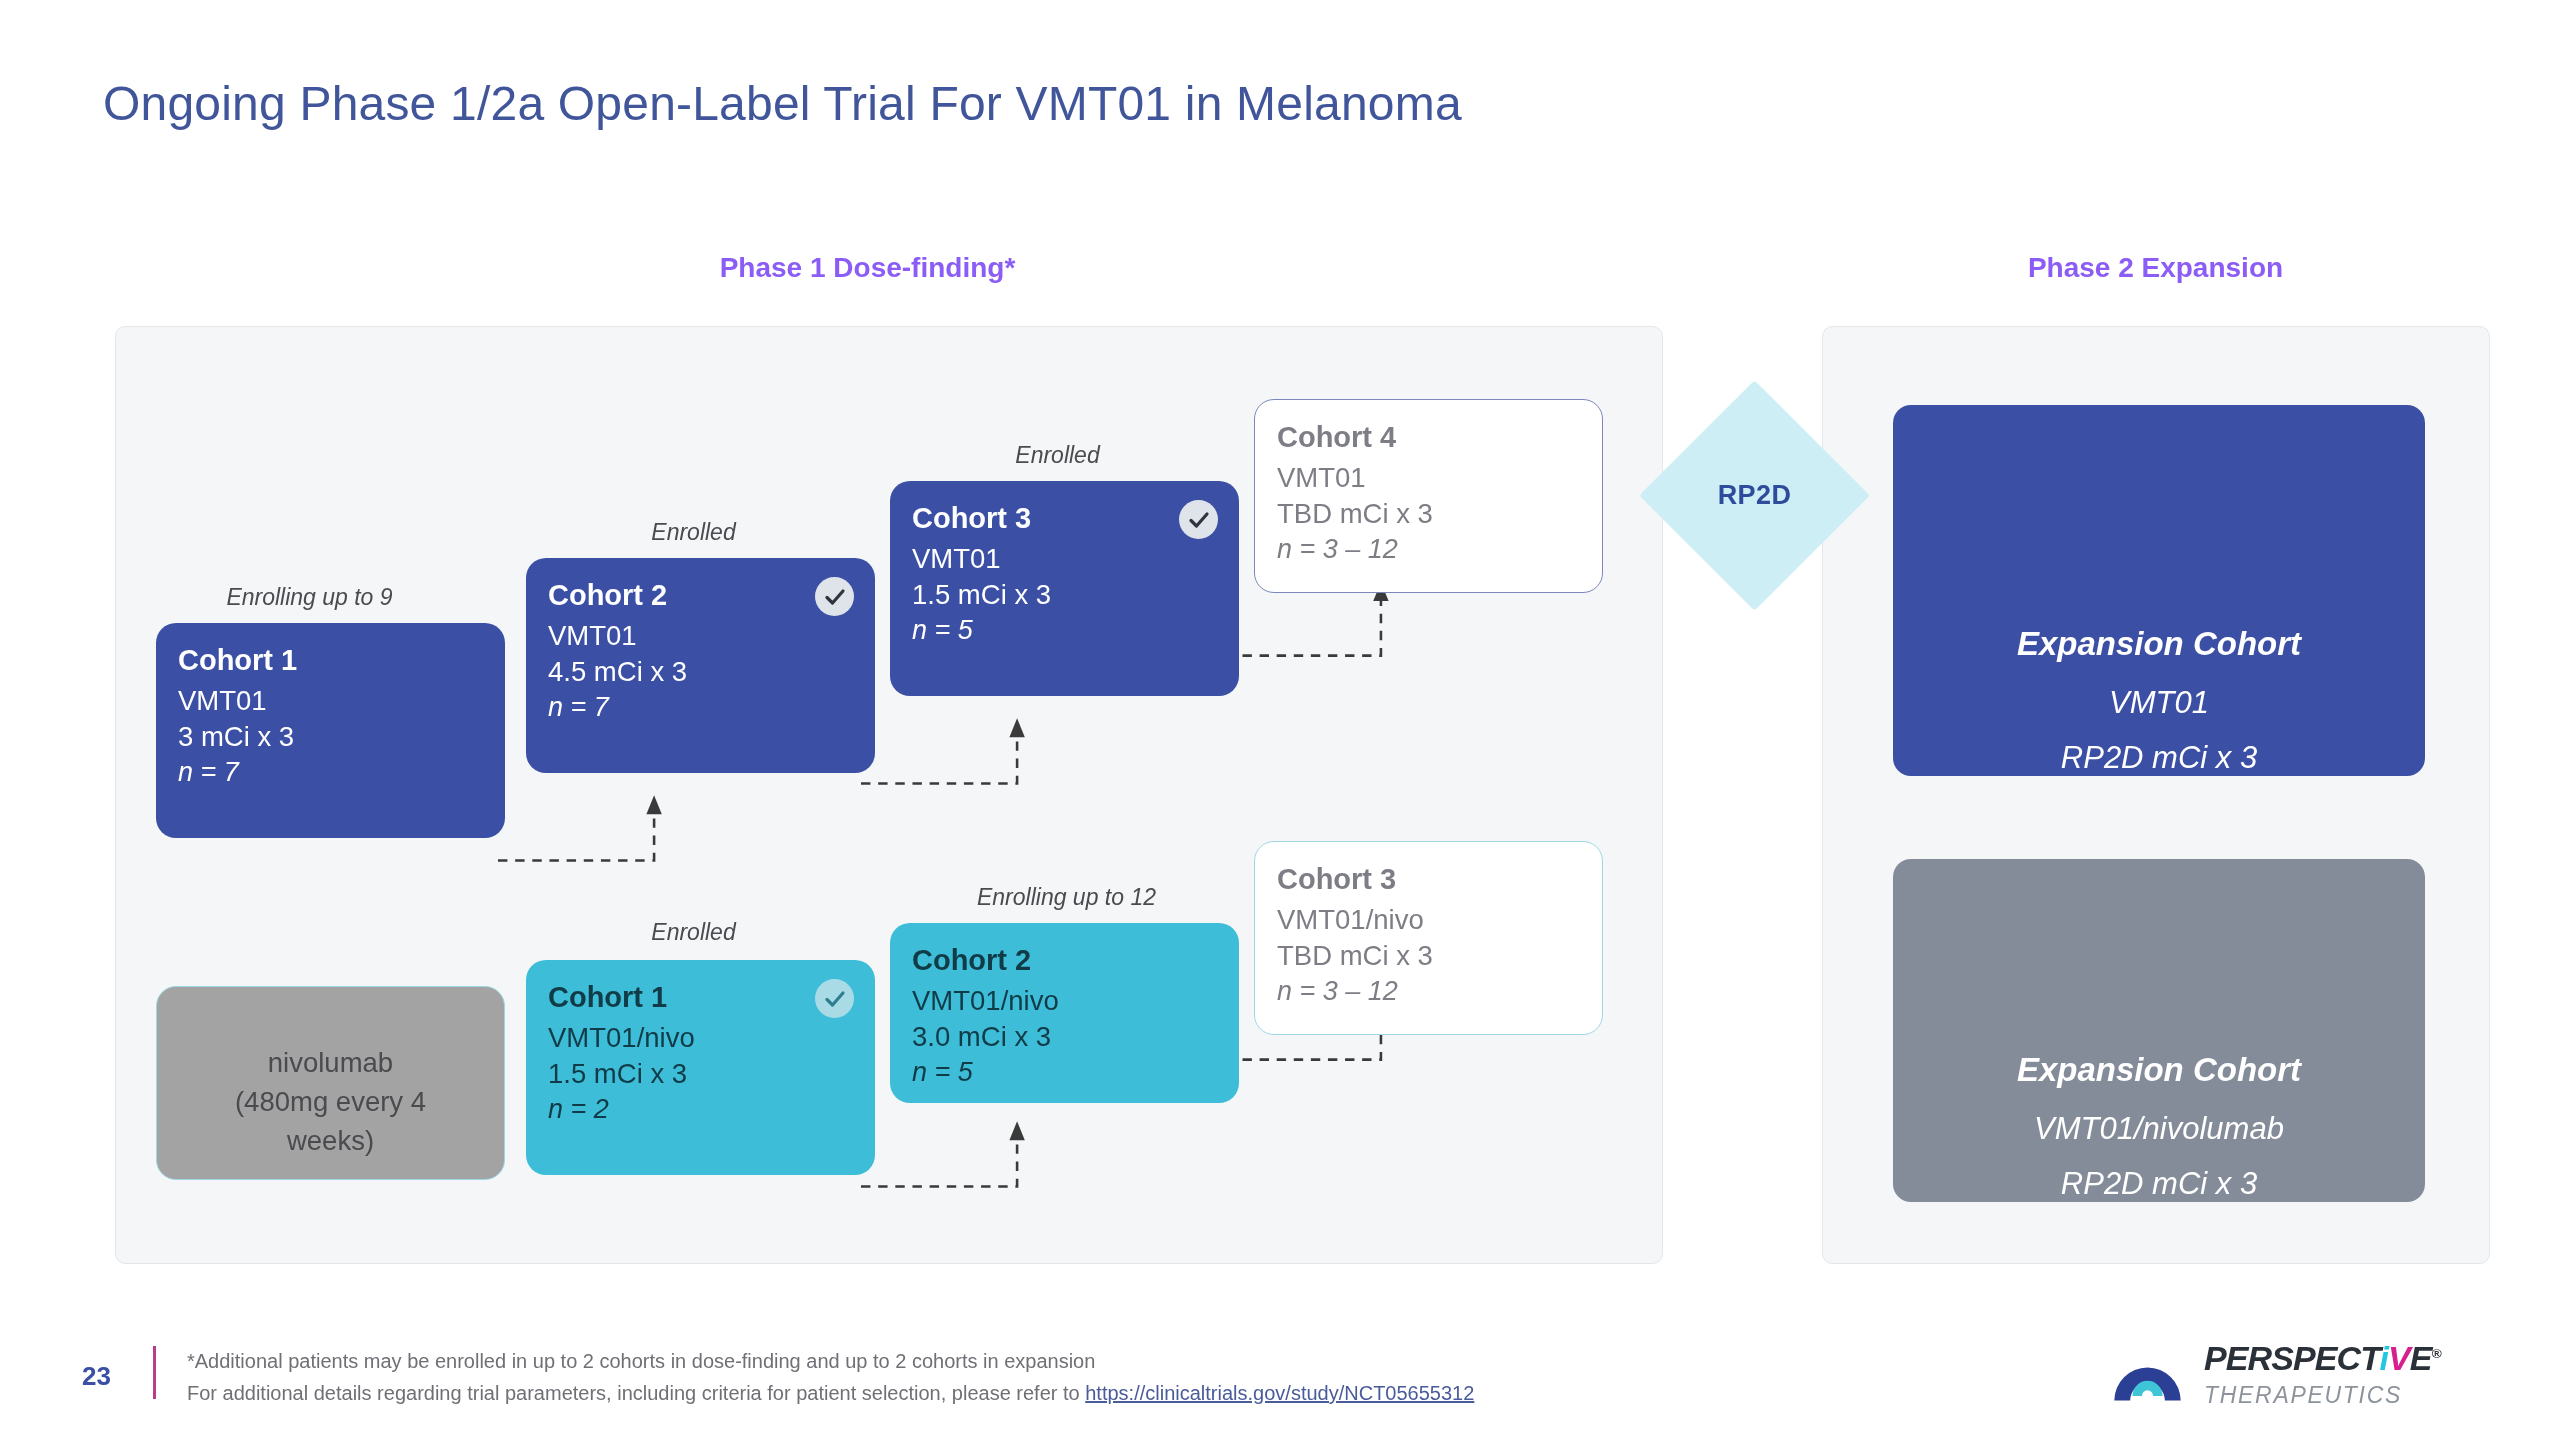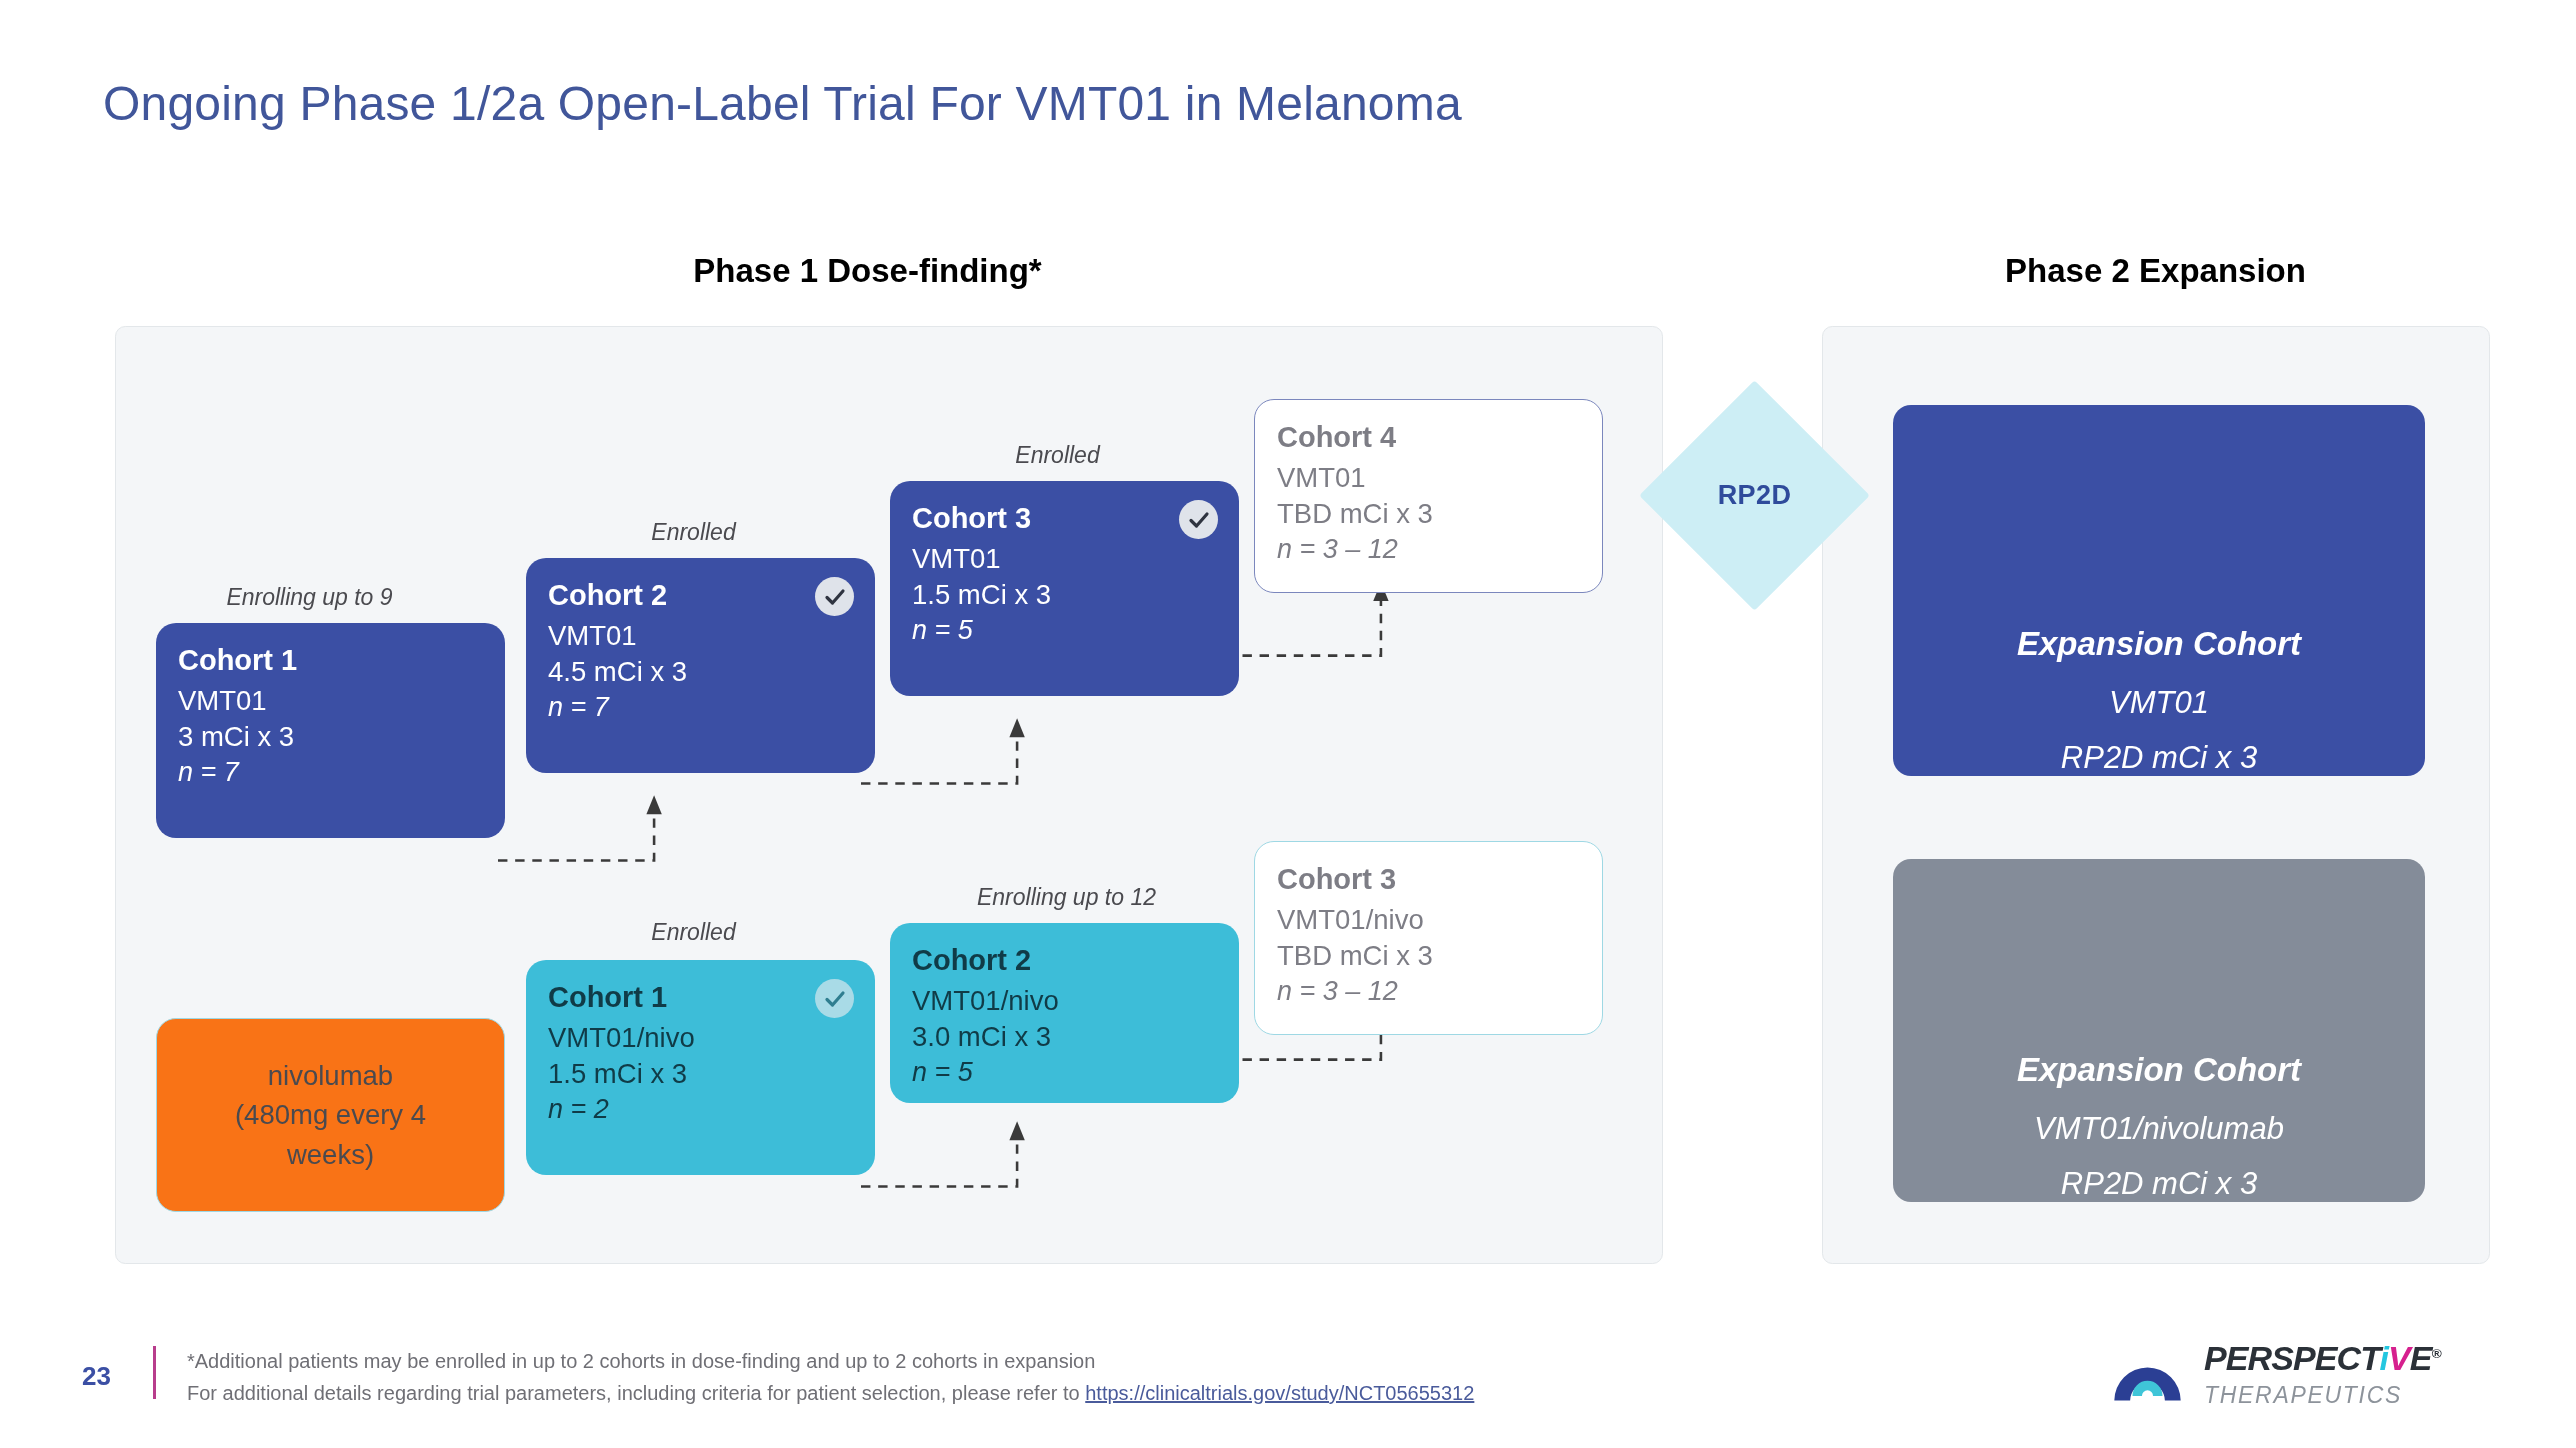--- a/index.html
+++ b/index.html
@@ -15,21 +15,21 @@
   
   .slide-title{
     position:absolute;left:103px;top:76px;
     font-size:48px;font-weight:400;color:#41569a;
     letter-spacing:0.2px;white-space:nowrap;
   }
 
   
   .section-heading{
     position:absolute;
-    font-size:33px;font-weight:bold;color:#000000;
+    font-size:28px;font-weight:bold;color:#8b5cf6;
     text-align:center;white-space:nowrap;
   }
   #h-phase1{left:567px;top:252px;width:601px;}
   #h-phase2{left:1855px;top:252px;width:601px;}
 
   
   .panel{
     position:absolute;
     background:#f4f6f8;
     border:0.9px solid #e3e7ea;
@@ -48,22 +48,22 @@
   }
   .box .ttl{font-weight:bold;font-size:29px;display:block;margin-bottom:3.4px;}
   .box .ln{font-size:27.5px;display:block;}
   .box .nn{font-size:27px;display:block;font-style:italic;}
 
   .box.filled-blue{background:#3b4fa4;color:#ffffff;border:none;}
   .box.filled-cyan{background:#3dbdd8;color:#103b47;border:none;}
   .box.outline-blue{background:#ffffff;border:1.7px solid #7b87bd;color:#7d7d85;}
   .box.outline-cyan{background:#ffffff;border:1.7px solid #9ed8e4;color:#7d7d85;}
   .box.outline-teal-plain{
-    background:#f97316;border:1.7px solid #9ed8e4;color:#4a4a4f;
-    display:flex;align-items:center;justify-content:center;text-align:center;margin-top:32px;
+    background:#a3a3a3;border:1.7px solid #9ed8e4;color:#4a4a4f;
+    display:flex;align-items:flex-end;justify-content:center;text-align:center;
   }
   .box.outline-teal-plain .ctr{font-size:27.5px;line-height:1.42;}
 
   
   .check-badge{
     position:absolute;top:19px;right:20.6px;
     width:39px;height:39px;border-radius:50%;
     background:#dfe3ea;display:flex;align-items:center;justify-content:center;
   }
   .check-badge.cyan{background:#a9dbe7;}

